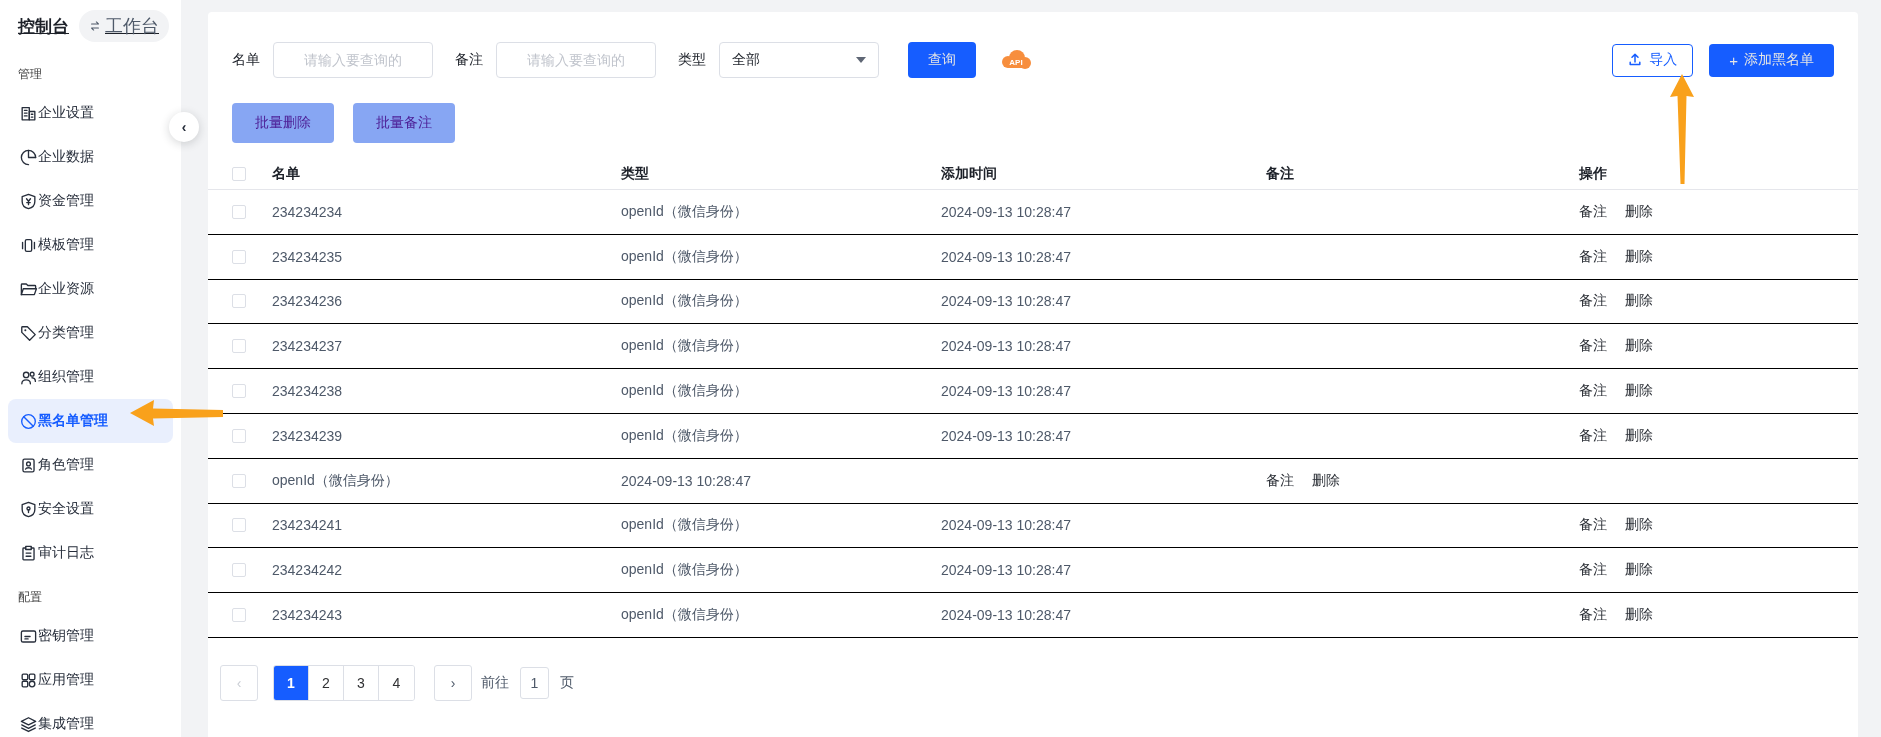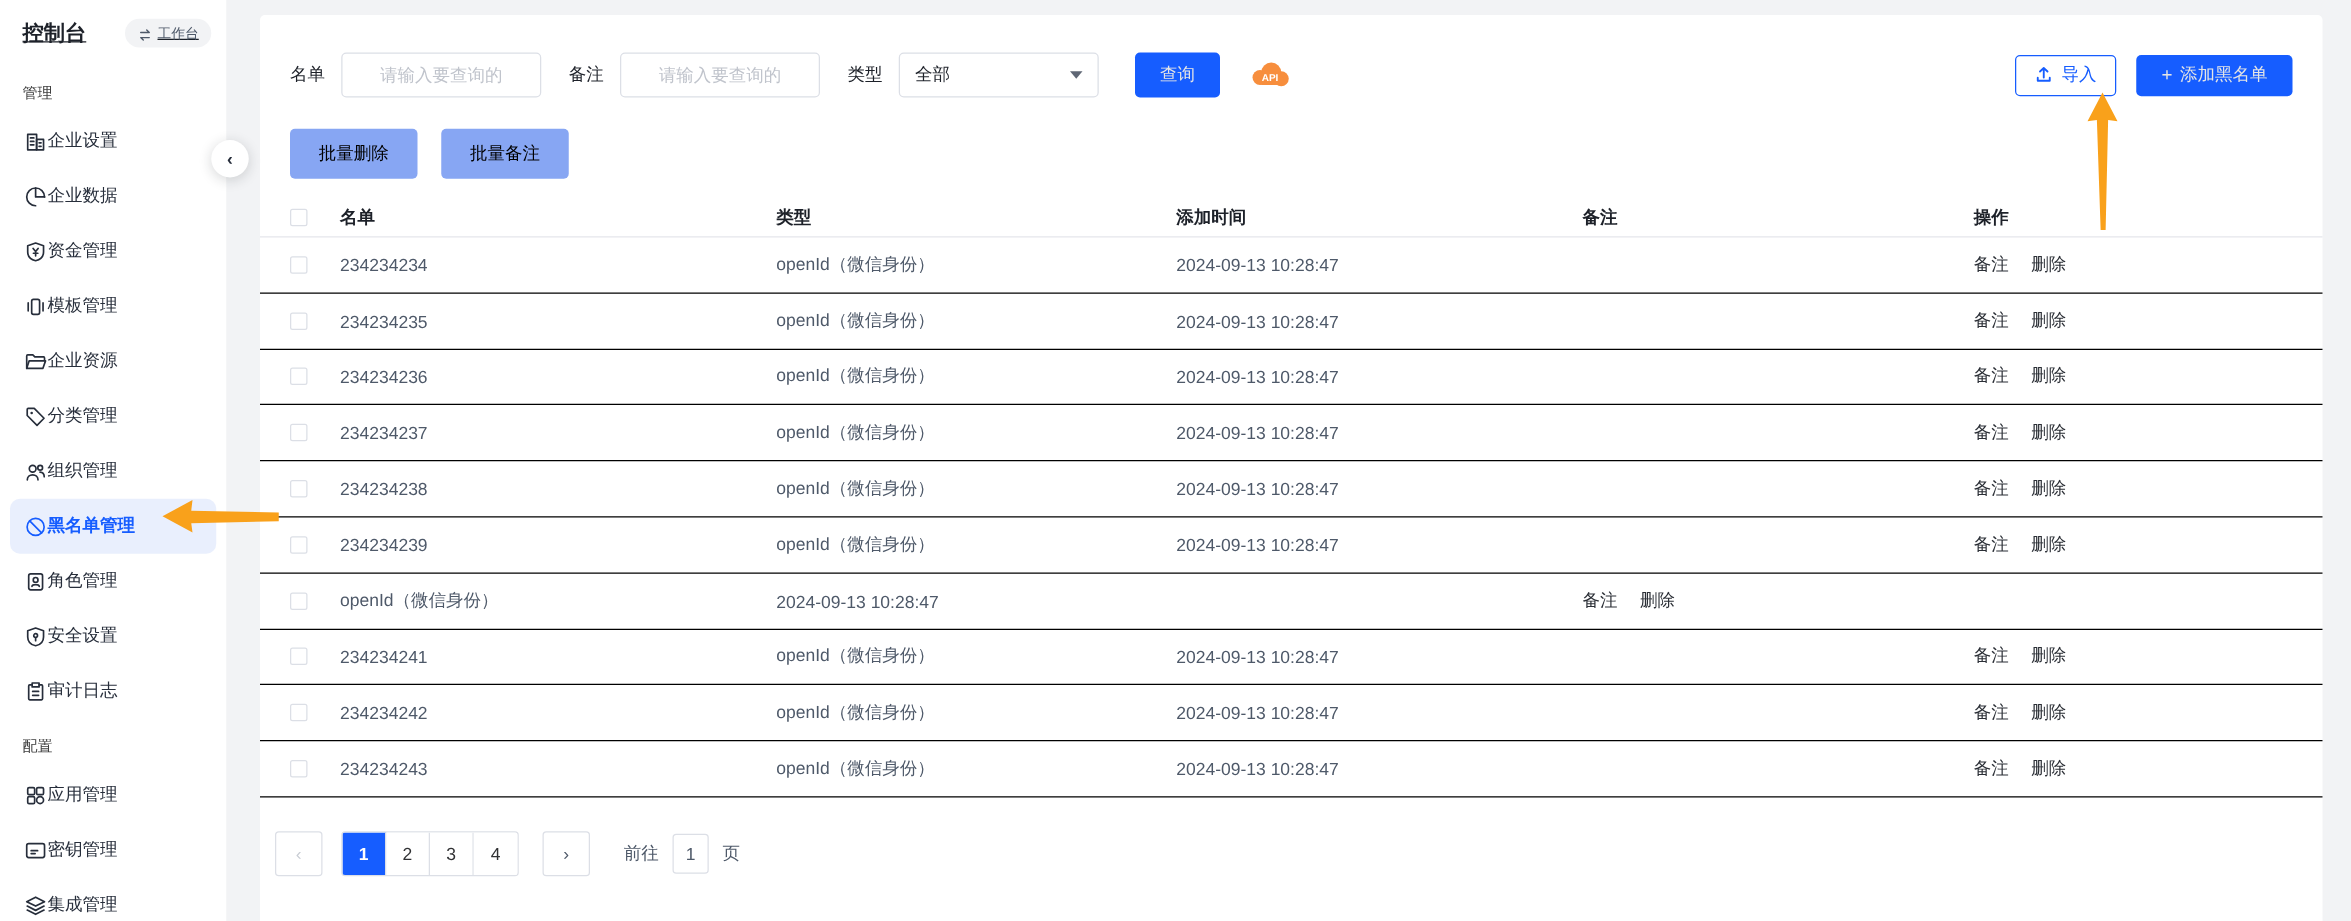--- a/index.html
+++ b/index.html
@@ -16,23 +16,23 @@
     position:absolute; left:0; top:0; bottom:0; width:181px;
     background:#fff; z-index:2;
   }
   .sidebar-header {
     height:52px; display:flex; align-items:center; justify-content:space-between;
     padding:0 12px 0 18px;
     text-decoration:underline;
   }
   .console-title { font-size:17px; font-weight:700; color:#1d2129; }
   .workbench-badge {
-    display:inline-flex; align-items:flex-end; gap:4px;
+    display:inline-flex; align-items:center; gap:4px;
     background:#f2f3f5; border-radius:999px; padding:4px 10px;
-    font-size:11px; color:#4e5969; cursor:pointer; white-space:nowrap;
+    font-size:18px; color:#4e5969; cursor:pointer; white-space:nowrap;
   }
   .workbench-badge svg { display:block; }
   .section-label { padding:14px 18px 8px; font-size:12px; color:#404040; }
   .nav-item {
     height:44px; margin:0 8px; padding:0 10px; border-radius:8px;
     display:flex; align-items:center; 
     font-size:14px; color:#272e3b; cursor:pointer;
   }
   .nav-item.active { background:#e9effd; color:#165DFF; font-weight:700; }
   .nav-icon { width:20px; height:20px; display:flex; align-items:center; justify-content:center; flex:0 0 20px; }
@@ -85,21 +85,21 @@
     border:1px solid #165DFF; border-radius:4px; font-size:14px; cursor:pointer;
     display:inline-flex; align-items:center; gap:7px; font-family:inherit;
   }
   .btn-outline svg { stroke:#165DFF; fill:none; stroke-width:1.5; stroke-linecap:round; stroke-linejoin:round; }
   .btn-add { height:33px; }
   .plus-glyph { font-size:15px; line-height:1; }
 
   
   .batch-row { display:flex; gap:19px; padding:25px 24px 0 24px; }
   .btn-disabled {
-    height:40px; padding:0 23px; background:#87A6F3; color:#000000;
+    height:40px; padding:0 23px; background:#87A6F3; color:#4c1d95;
     border:none; border-radius:4px; font-size:14px; cursor:not-allowed;
     font-family:inherit;
     text-align:center;
   }
 
   
   .table { margin-top:15px; }
   .thead, .trow {
     display:grid;
     grid-template-columns:40px 349px 320px 325px 313px 1fr;
@@ -133,21 +133,21 @@
     display:flex; margin-left:15px; border:1px solid #dcdfe6; border-radius:3px;
     overflow:hidden;
   }
   .pg-page {
     min-width:35px; height:34px; padding:0 4px; background:#fff;
     display:flex; align-items:center; justify-content:center;
     font-size:14px; color:#303133; border-right:1px solid #dcdfe6; cursor:pointer;
   }
   .pg-page:last-child { border-right:none; }
   .pg-page.active { background:#165DFF; color:#fff; font-weight:700; }
-  .goto { display:flex; align-items:center; margin-left:27px; font-size:14px; color:#4e5969; gap:11px; }
+  .goto { display:flex; align-items:center; margin-left:9px; font-size:14px; color:#4e5969; gap:11px; }
   .goto-input {
     width:29px; height:32px; border:1px solid #dcdfe6; border-radius:3px;
     text-align:center; font-size:14px; color:#4e5969; outline:none; font-family:inherit;
   }
 
   
   .arrow-svg { position:absolute; z-index:10; pointer-events:none; }
   #arrow-blacklist { left:126px; top:394px; }
   #arrow-import { left:1664px; top:70px; }
 </style>
@@ -273,36 +273,36 @@
             <rect x="8.5" y="3" width="7" height="4"></rect>
             <path d="M9 11.5h6M9 15.5h6"></path>
           </svg>
         </span>
         <span class="nav-label">审计日志</span>
       </div>
       <div class="section-label">配置</div>
       <div class="nav-item">
         <span class="nav-icon">
           <svg viewBox="0 0 24 24">
+            <rect x="3" y="5" width="18" height="14" rx="2"></rect>
+            <path d="M7.5 12h6.5M7.5 15h4"></path>
+          </svg>
+        </span>
+        <span class="nav-label">密钥管理</span>
+      </div>
+      <div class="nav-item">
+        <span class="nav-icon">
+          <svg viewBox="0 0 24 24">
             <rect x="4" y="4" width="7" height="7" rx="1.4"></rect>
             <rect x="13" y="4" width="7" height="7" rx="1.4"></rect>
             <rect x="4" y="13" width="7" height="7" rx="1.4"></rect>
             <circle cx="16.5" cy="16.5" r="3.5"></circle>
           </svg>
         </span>
         <span class="nav-label">应用管理</span>
-      </div>
-      <div class="nav-item">
-        <span class="nav-icon">
-          <svg viewBox="0 0 24 24">
-            <rect x="3" y="5" width="18" height="14" rx="2"></rect>
-            <path d="M7.5 12h6.5M7.5 15h4"></path>
-          </svg>
-        </span>
-        <span class="nav-label">密钥管理</span>
       </div>
       <div class="nav-item">
         <span class="nav-icon">
           <svg viewBox="0 0 24 24">
             <path d="M12 3.5l9 4.5-9 4.5L3 8z"></path>
             <path d="M3.5 12.5l8.5 4.3 8.5-4.3"></path>
             <path d="M3.5 16.5l8.5 4.3 8.5-4.3"></path>
           </svg>
         </span>
         <span class="nav-label">集成管理</span>

